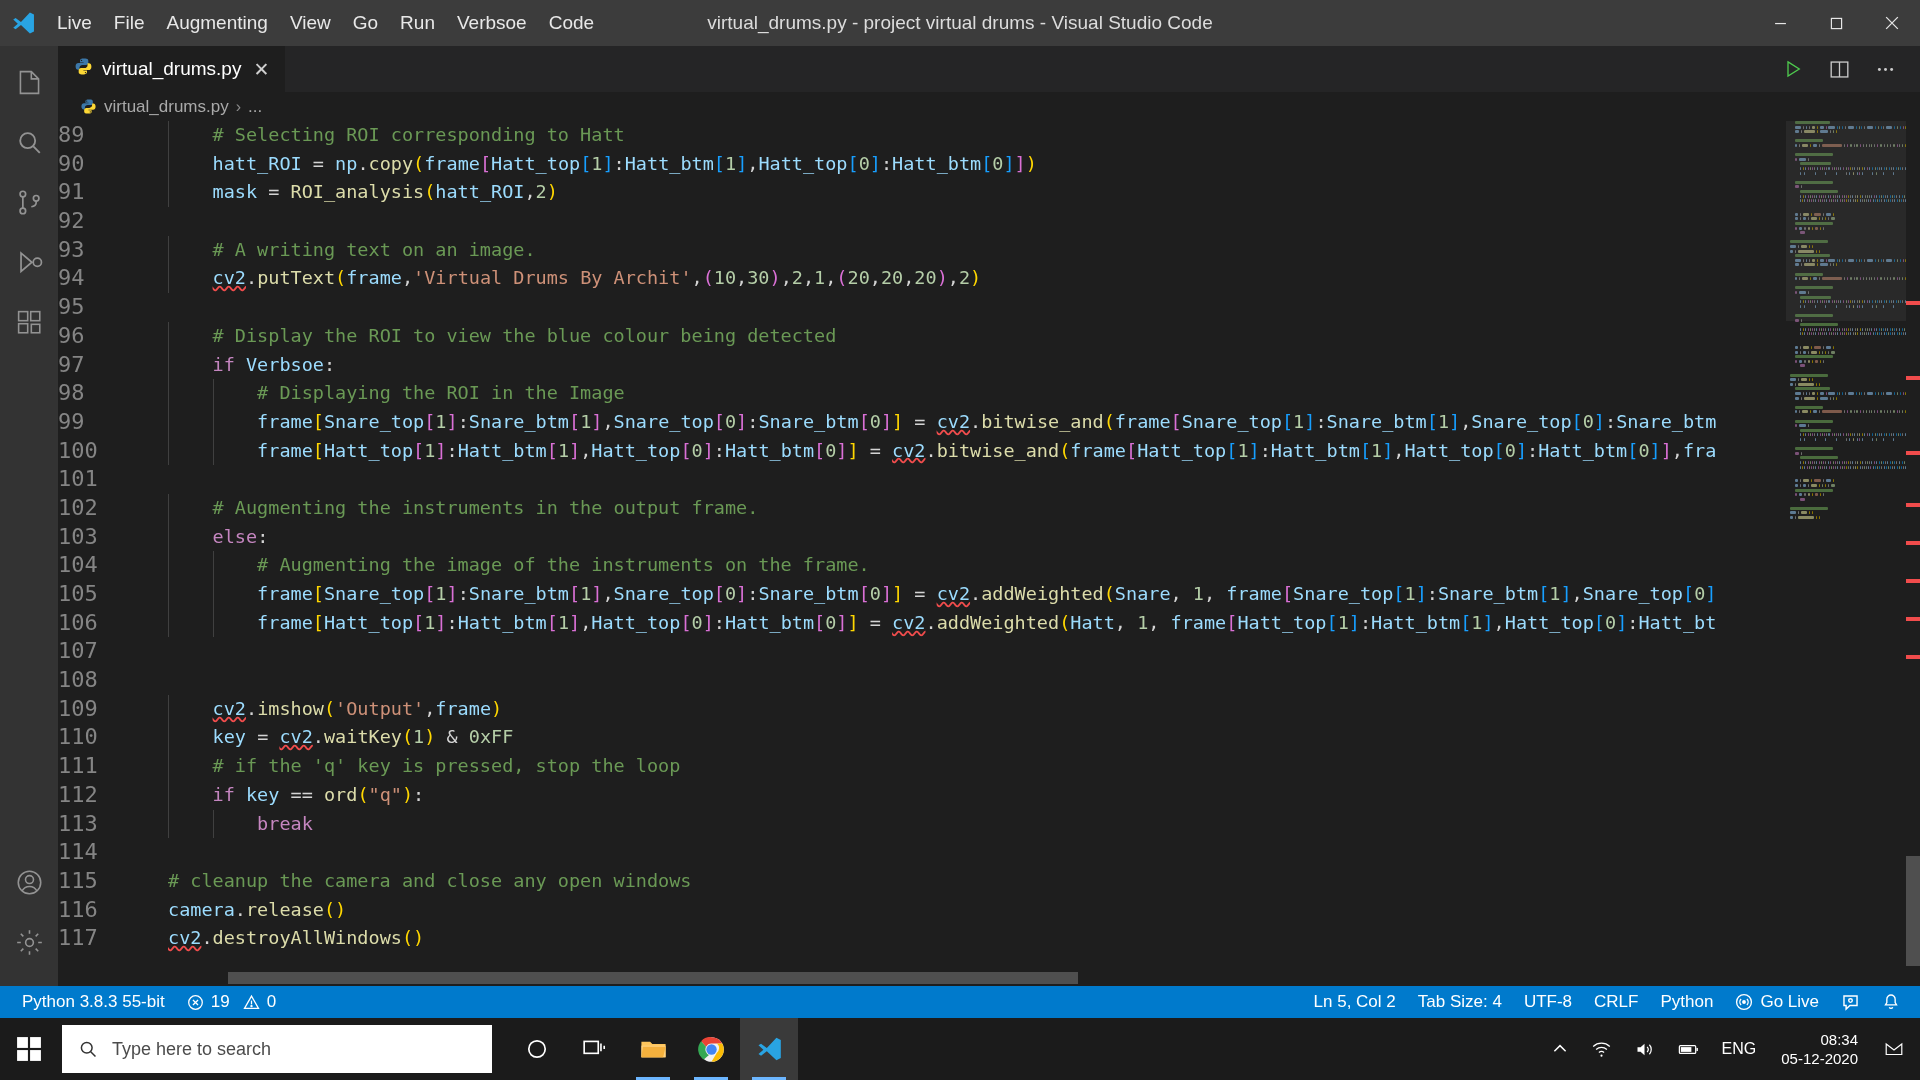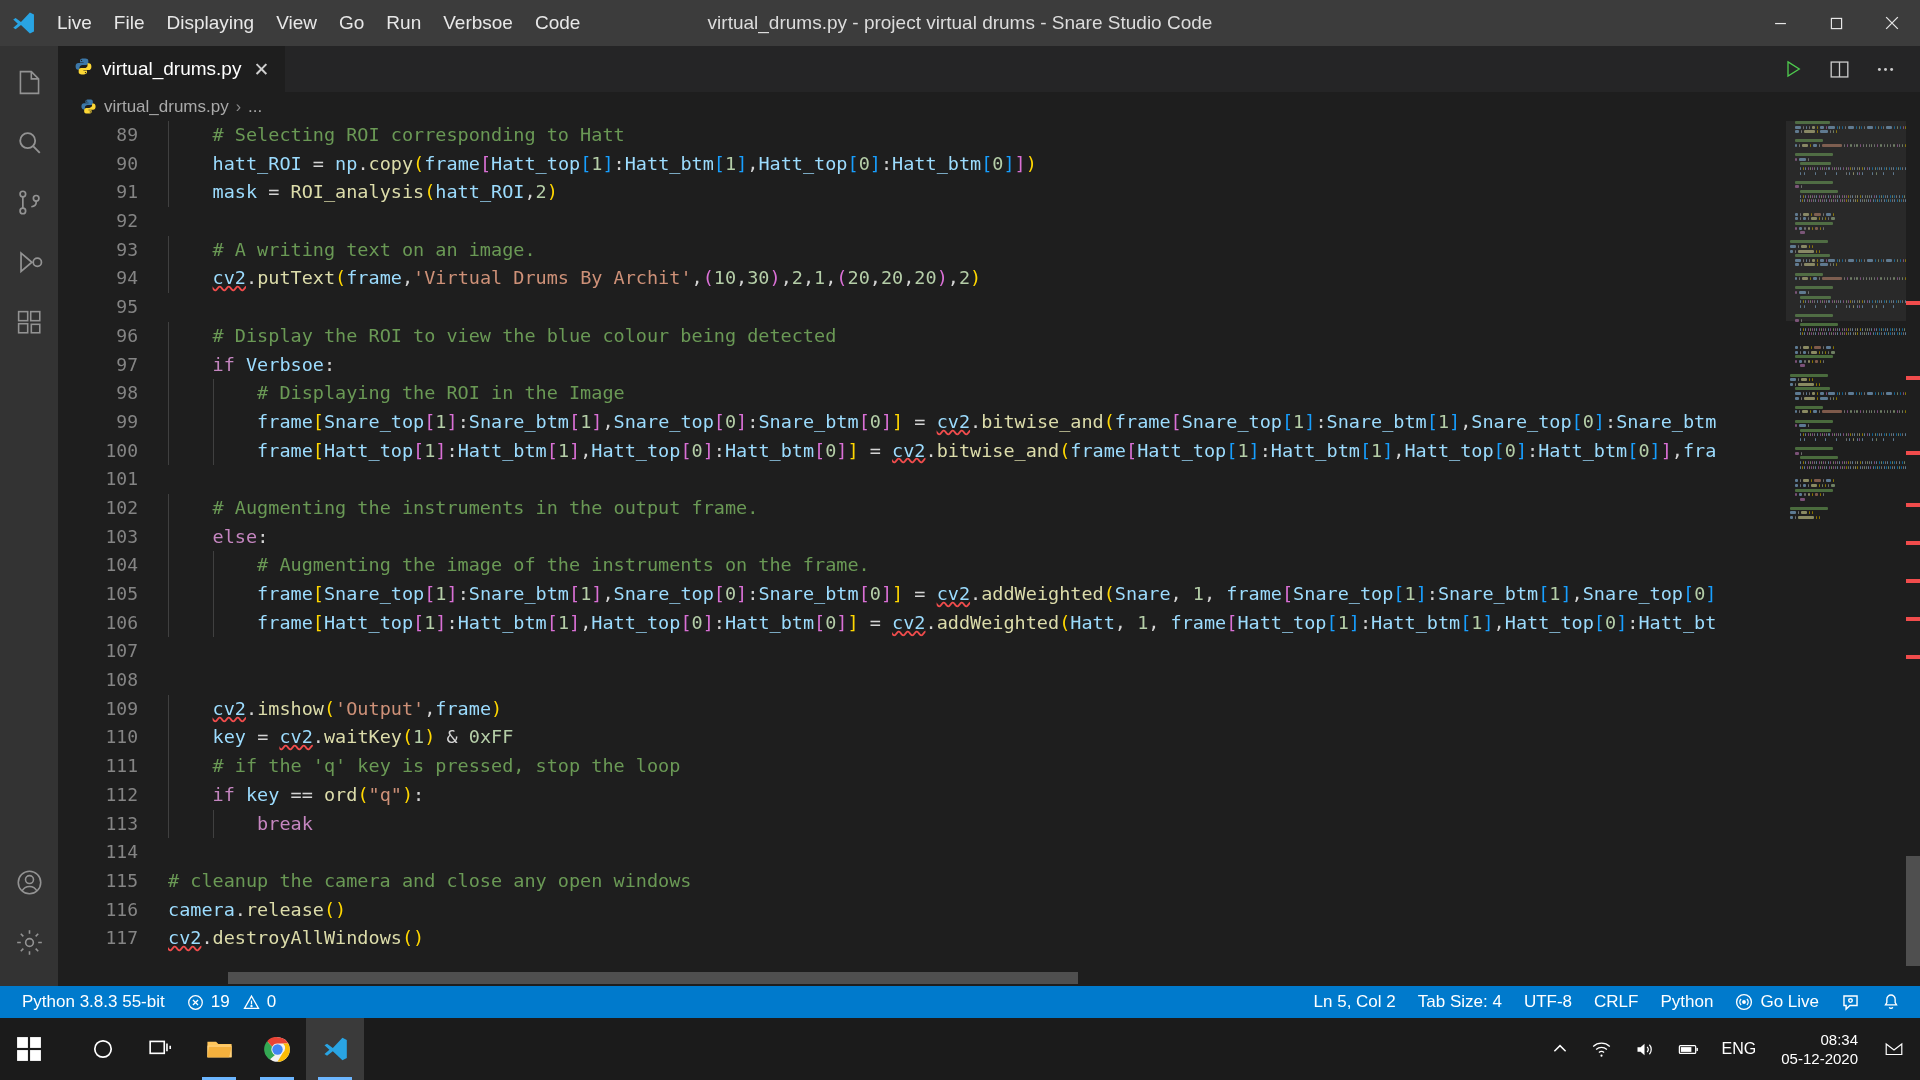--- a/index.html
+++ b/index.html
@@ -69,22 +69,22 @@
     background: #1e1e1e; display: flex;
   }
   .code-scroll { position:relative; flex:1 1 auto; overflow:hidden; }
   .code-lines {
     position: absolute; top: 0; left: 0; right: 0;
     font-family: "DejaVu Sans Mono", monospace;
     font-size: 18.5px; line-height: 28.7px; white-space: pre;
   }
   .ln-row { display: flex; height: 28.7px; align-items: center; }
   .ln-num {
-    width: 100px; min-width:100px; text-align: right; padding-right: 20px;
-    color: #858585; font-family: "DejaVu Sans Mono", monospace; font-size: 18px;
+    width: 100px; min-width:100px; padding-right: 20px;
+    color: #858585; font-family: "DejaVu Sans Mono", monospace; font-size: 22px;
   }
   .ln-code { white-space: pre; color: #d4d4d4; position: relative; }
 
   
   .c-com  { color: #6A9955; }
   .c-kw   { color: #C586C0; }
   .c-fn   { color: #DCDCAA; }
   .c-str  { color: #CE9178; }
   .c-num  { color: #B5CEA8; }
   .c-var  { color: #9CDCFE; }
@@ -157,28 +157,28 @@
 
   <div class="titlebar">
     <div class="vscode-logo">
       <svg width="26" height="26" viewBox="0 0 32 32">
         <path d="M24.5 3.2 29.5 5.6v20.8l-5 2.4-11-10.2-6.6 5-2.9-1.8 5.6-5-5.6-5L6.9 9.9l6.6 5z" fill="#29a4e3"></path>
       </svg>
     </div>
     <div class="menus">
       <div class="menu-item">Live</div>
       <div class="menu-item">File</div>
-      <div class="menu-item">Displaying</div>
+      <div class="menu-item">Augmenting</div>
       <div class="menu-item">View</div>
       <div class="menu-item">Go</div>
       <div class="menu-item">Run</div>
       <div class="menu-item">Verbsoe</div>
       <div class="menu-item">Code</div>
     </div>
-    <div class="win-title">virtual_drums.py - project virtual drums - Snare Studio Code</div>
+    <div class="win-title">virtual_drums.py - project virtual drums - Visual Studio Code</div>
     <div class="wincontrols">
       <div class="wc">
         <svg width="13" height="13" viewBox="0 0 12 12">
             <rect x="1" y="5.5" width="10" height="1.1" fill="#e6e6e6"></rect>
           </svg>
       </div>
       <div class="wc">
         <svg width="13" height="13" viewBox="0 0 12 12">
             <rect x="1.3" y="1.3" width="9.4" height="9.4" fill="none" stroke="#e6e6e6" stroke-width="1.1"></rect>
           </svg>
@@ -1465,20 +1465,29 @@
   </div>
 
   <div class="taskbar">
     <div class="tb-start">
       <svg width="26" height="26" viewBox="0 0 24 24">
         <rect x="1" y="1" width="10" height="10" fill="#ffffff"></rect>
         <rect x="13" y="1" width="10" height="10" fill="#ffffff"></rect>
         <rect x="1" y="13" width="10" height="10" fill="#ffffff"></rect>
         <rect x="13" y="13" width="10" height="10" fill="#ffffff"></rect>
       </svg>
+    </div>
+    <div class="tb-search">
+      <span style="display:flex;align-items:center">
+        <svg width="20" height="20" viewBox="0 0 24 24" fill="none" stroke="#333333" stroke-width="1.8">
+          <circle cx="10.5" cy="10.5" r="6.4"></circle>
+            <path d="M15.3 15.3 L21 21"></path>
+        </svg>
+      </span>
+      <span>Type here to search</span>
     </div>
     <div class="tb-icon" style="margin-left:16px">
       <svg width="24" height="24" viewBox="0 0 24 24" fill="none" stroke="#ffffff" stroke-width="1.7">
           <circle cx="12" cy="12" r="8.2"></circle>
         </svg>
     </div>
     <div class="tb-icon">
       <svg width="26" height="26" viewBox="0 0 24 24" fill="none" stroke="#ffffff" stroke-width="1.5">
         <rect x="2" y="5" width="13" height="11"></rect>
           <path d="M17.5 7v7M20.5 9v3"></path>

